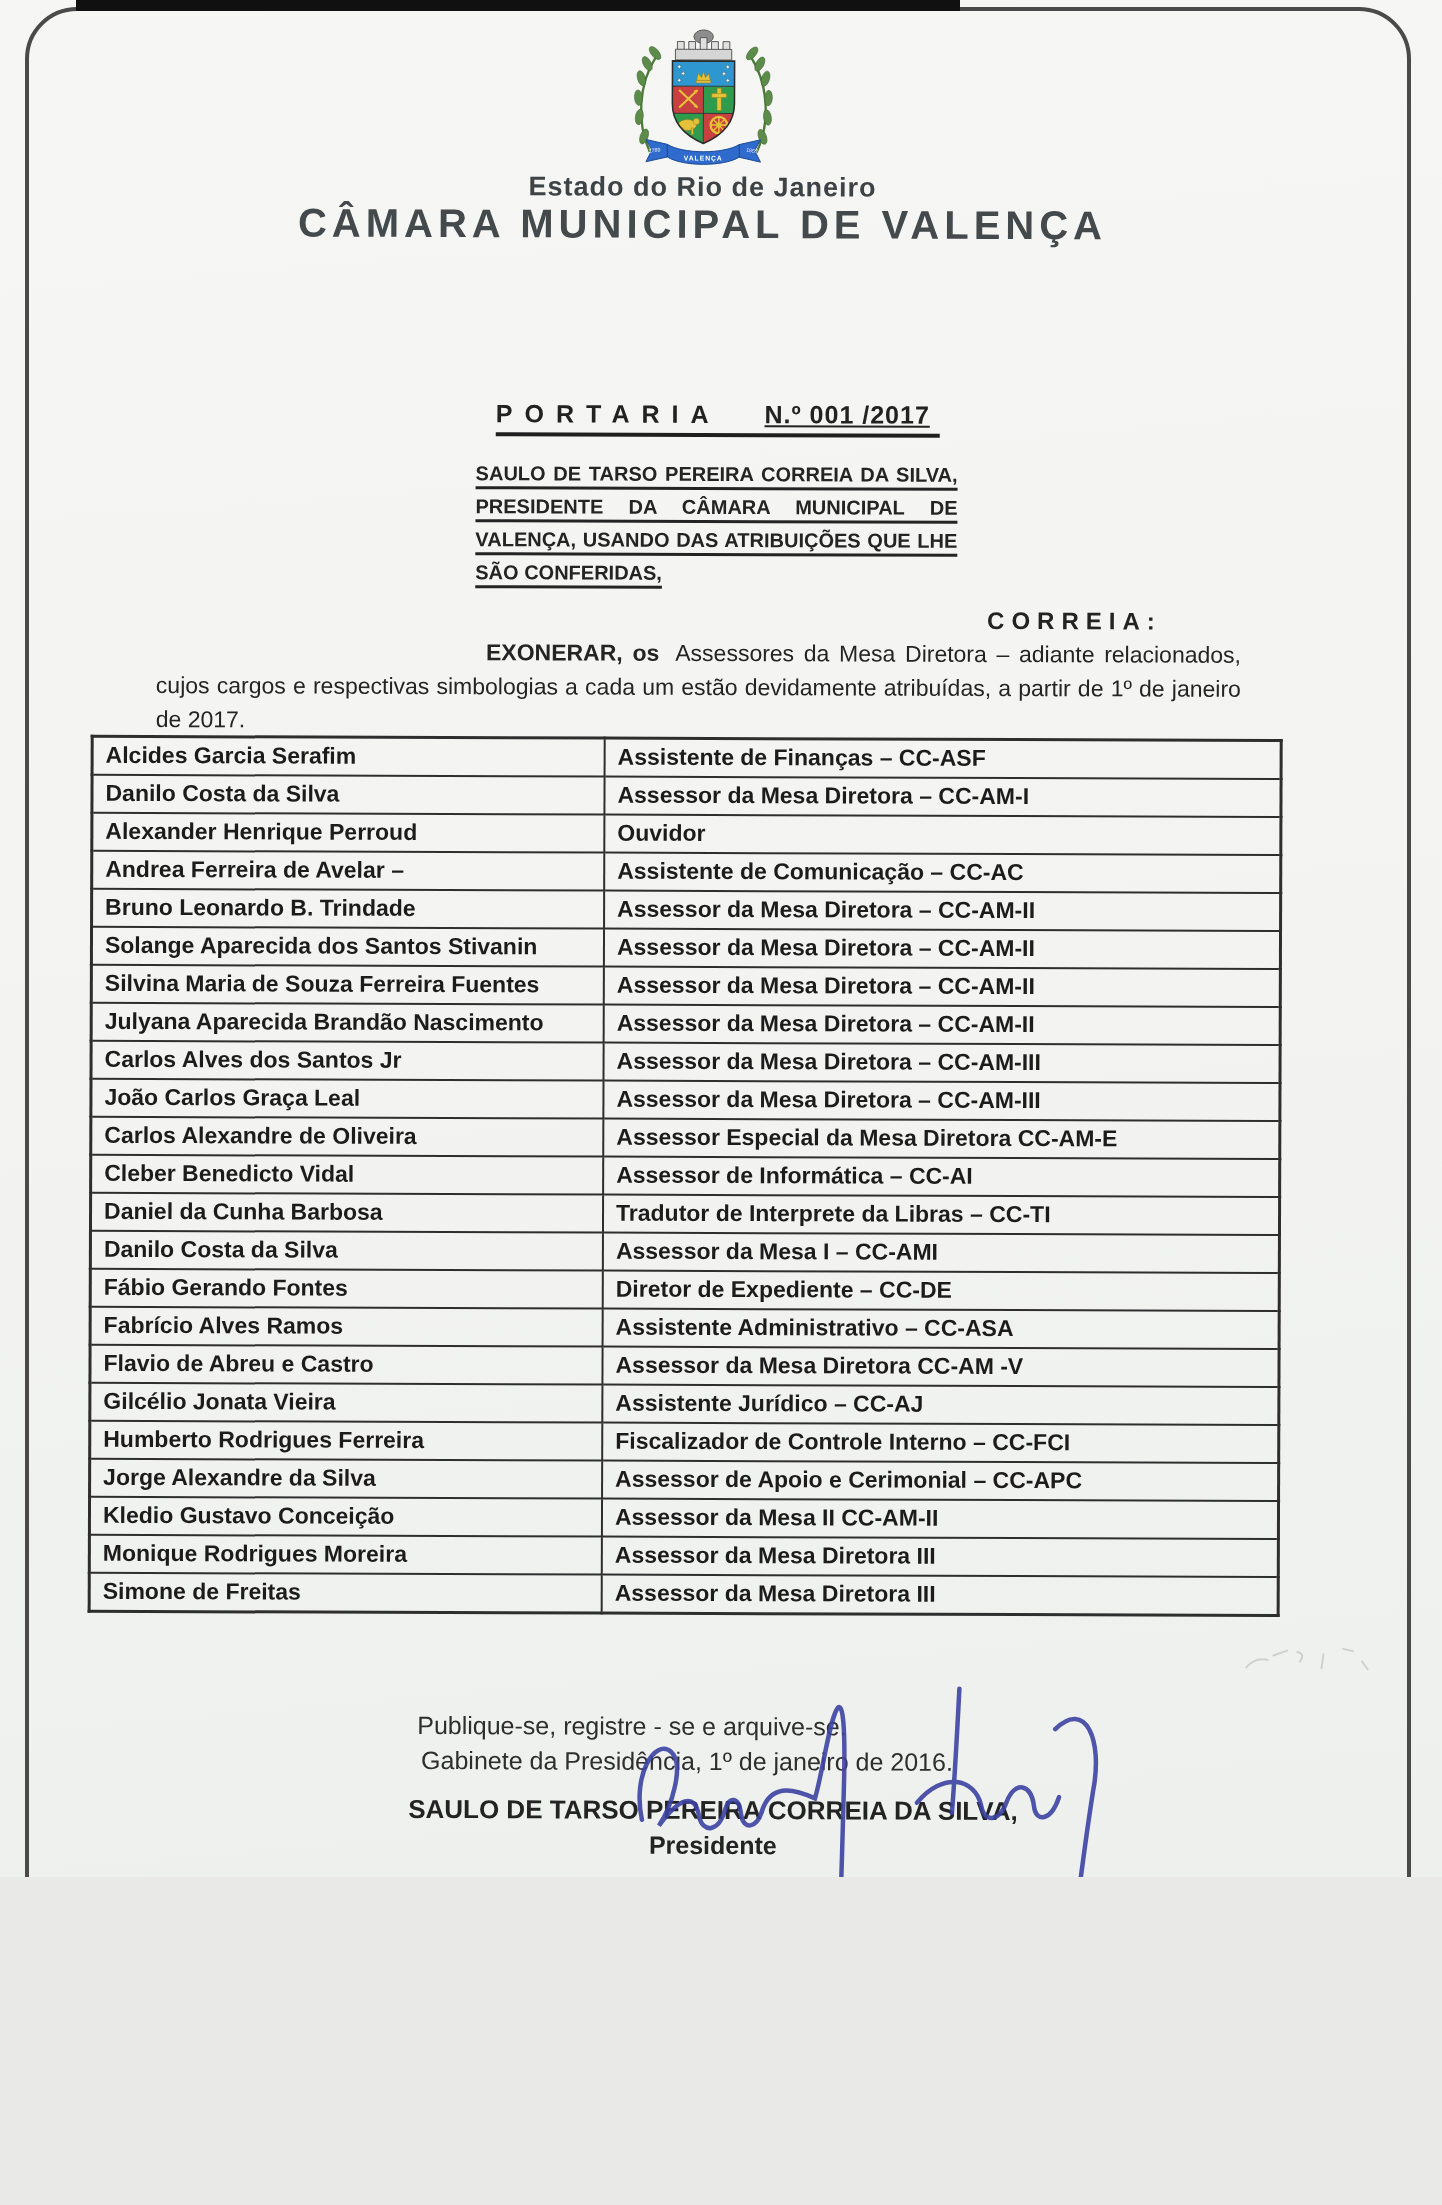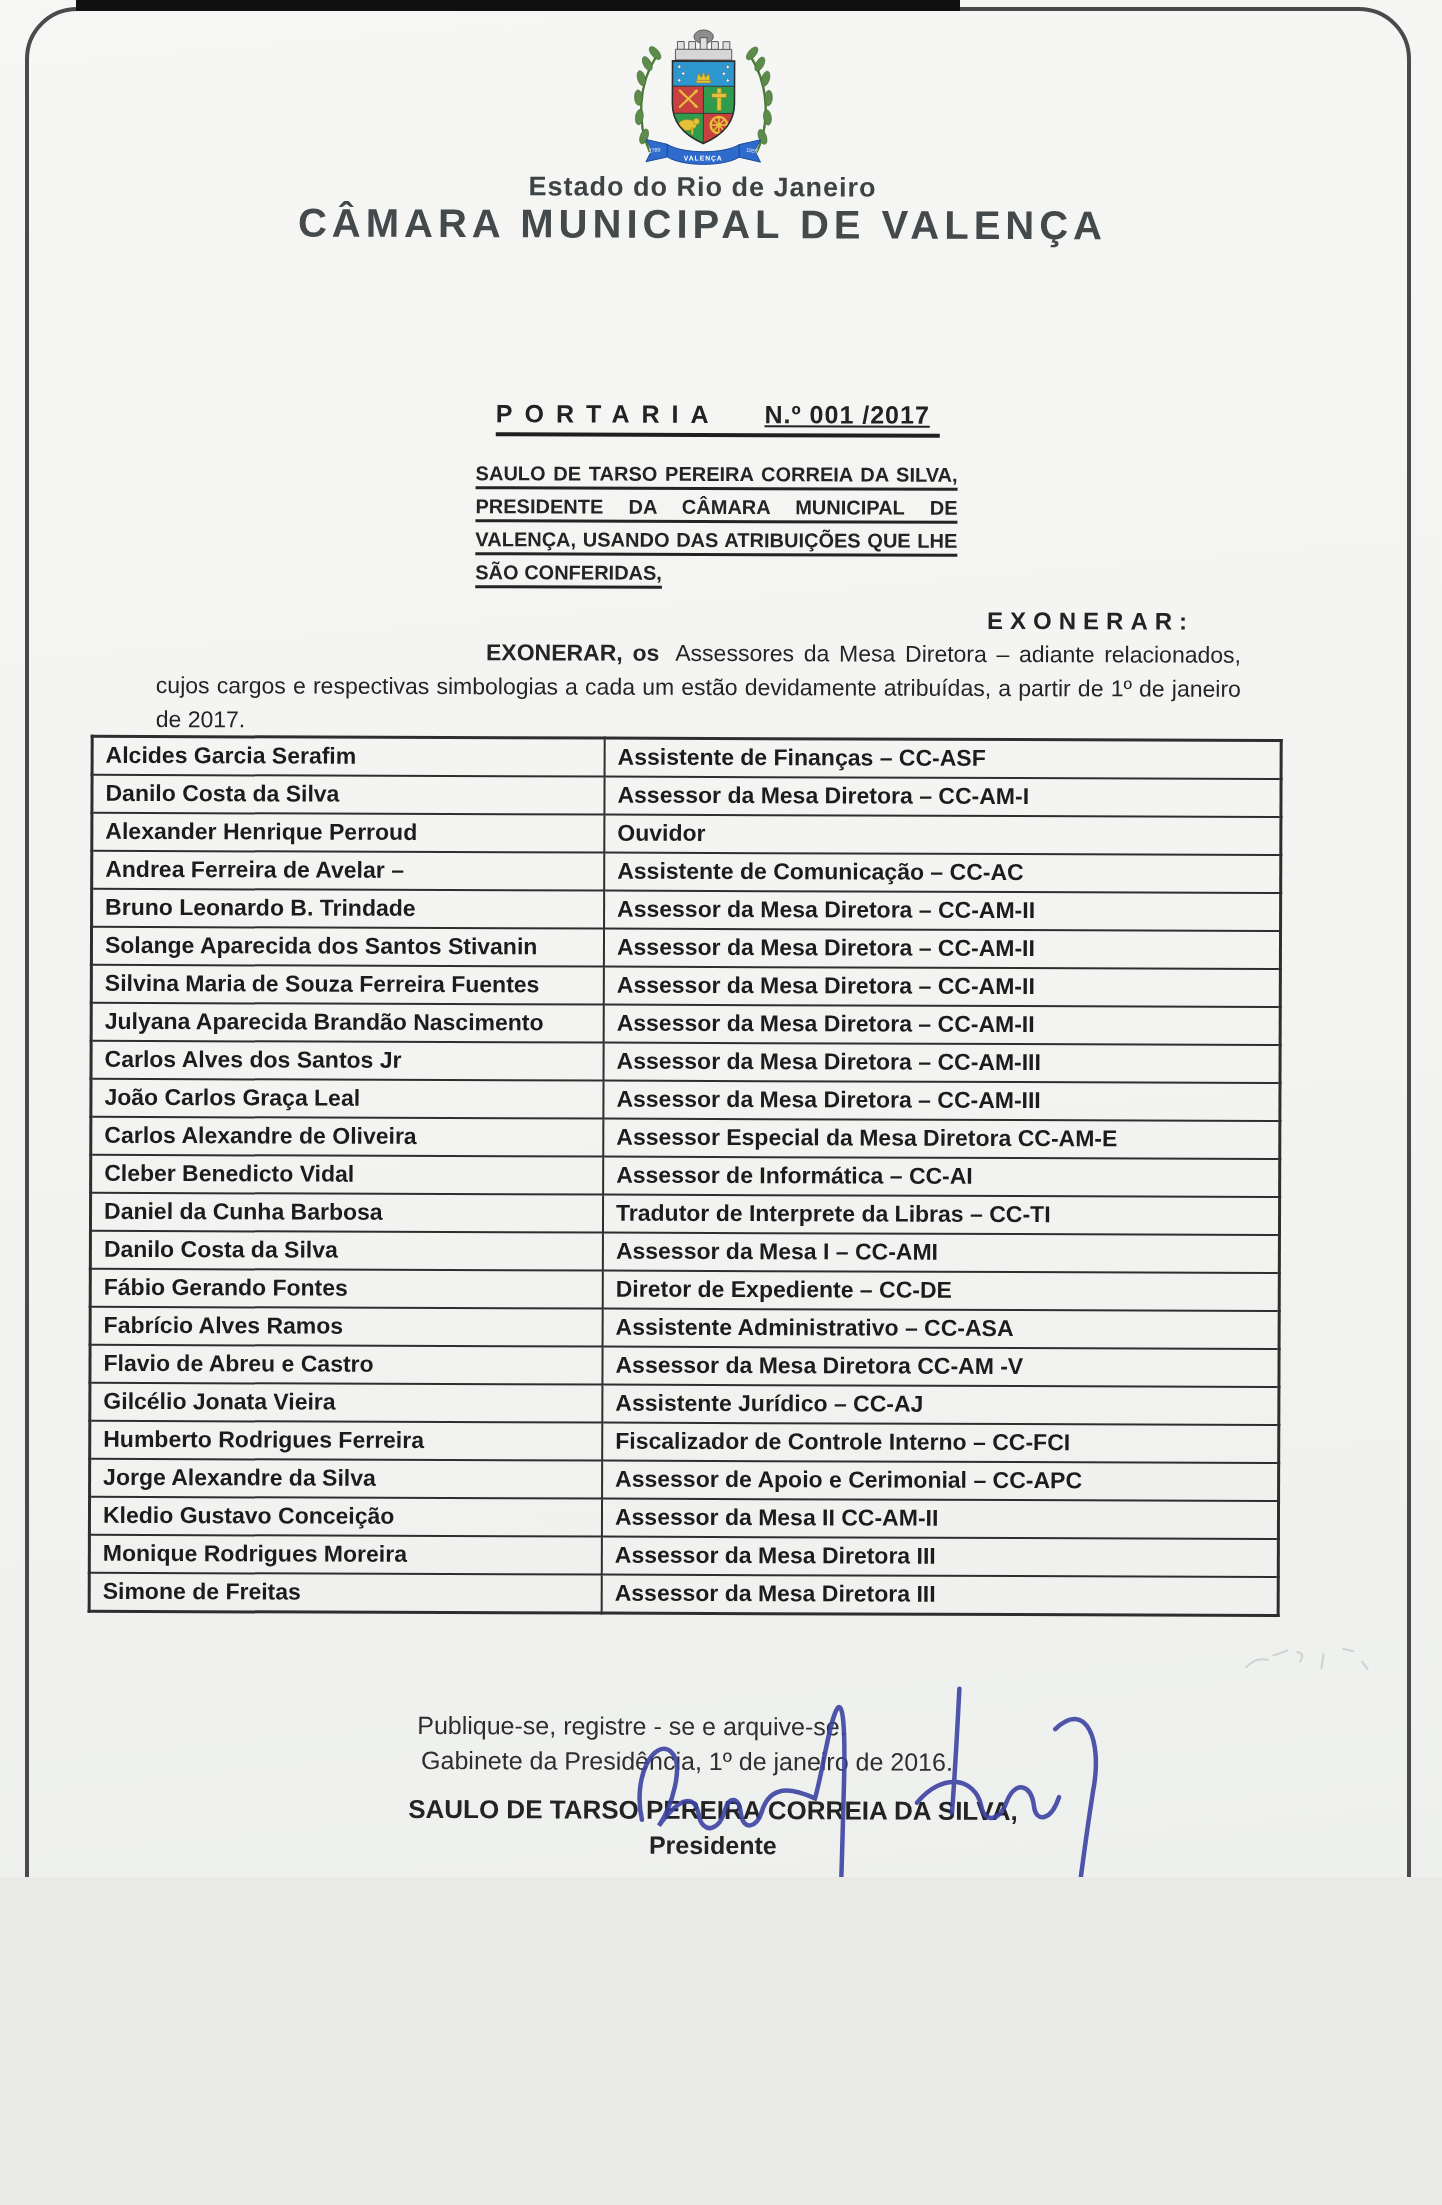--- a/index.html
+++ b/index.html
@@ -211,21 +211,21 @@
 
     <div class="hdr-state">Estado do Rio de Janeiro</div>
     <div class="hdr-org">CÂMARA MUNICIPAL DE VALENÇA</div>
 
     <div class="title-line">
       <span class="title-word">PORTARIA</span><span class="title-num">N.º 001 /2017</span>
     </div>
 
     <div class="preamble">SAULO DE TARSO PEREIRA CORREIA DA SILVA, PRESIDENTE DA CÂMARA MUNICIPAL DE VALENÇA, USANDO DAS ATRIBUIÇÕES QUE LHE SÃO CONFERIDAS,</div>
 
-    <div class="resolve">EXONERAR:</div>
+    <div class="resolve">CORREIA:</div>
 
     <div class="exo">
       <span class="lead">EXONERAR, os</span><span>Assessores da Mesa Diretora – adiante relacionados, cujos cargos e respectivas simbologias a cada um estão devidamente atribuídas, a partir de 1º de janeiro de 2017.</span>
     </div>
 
     <table class="roster">
       <tbody>
           <tr>
             <td class="name-cell">Alcides Garcia Serafim</td>
             <td class="role-cell">Assistente de Finanças – CC-ASF</td>

